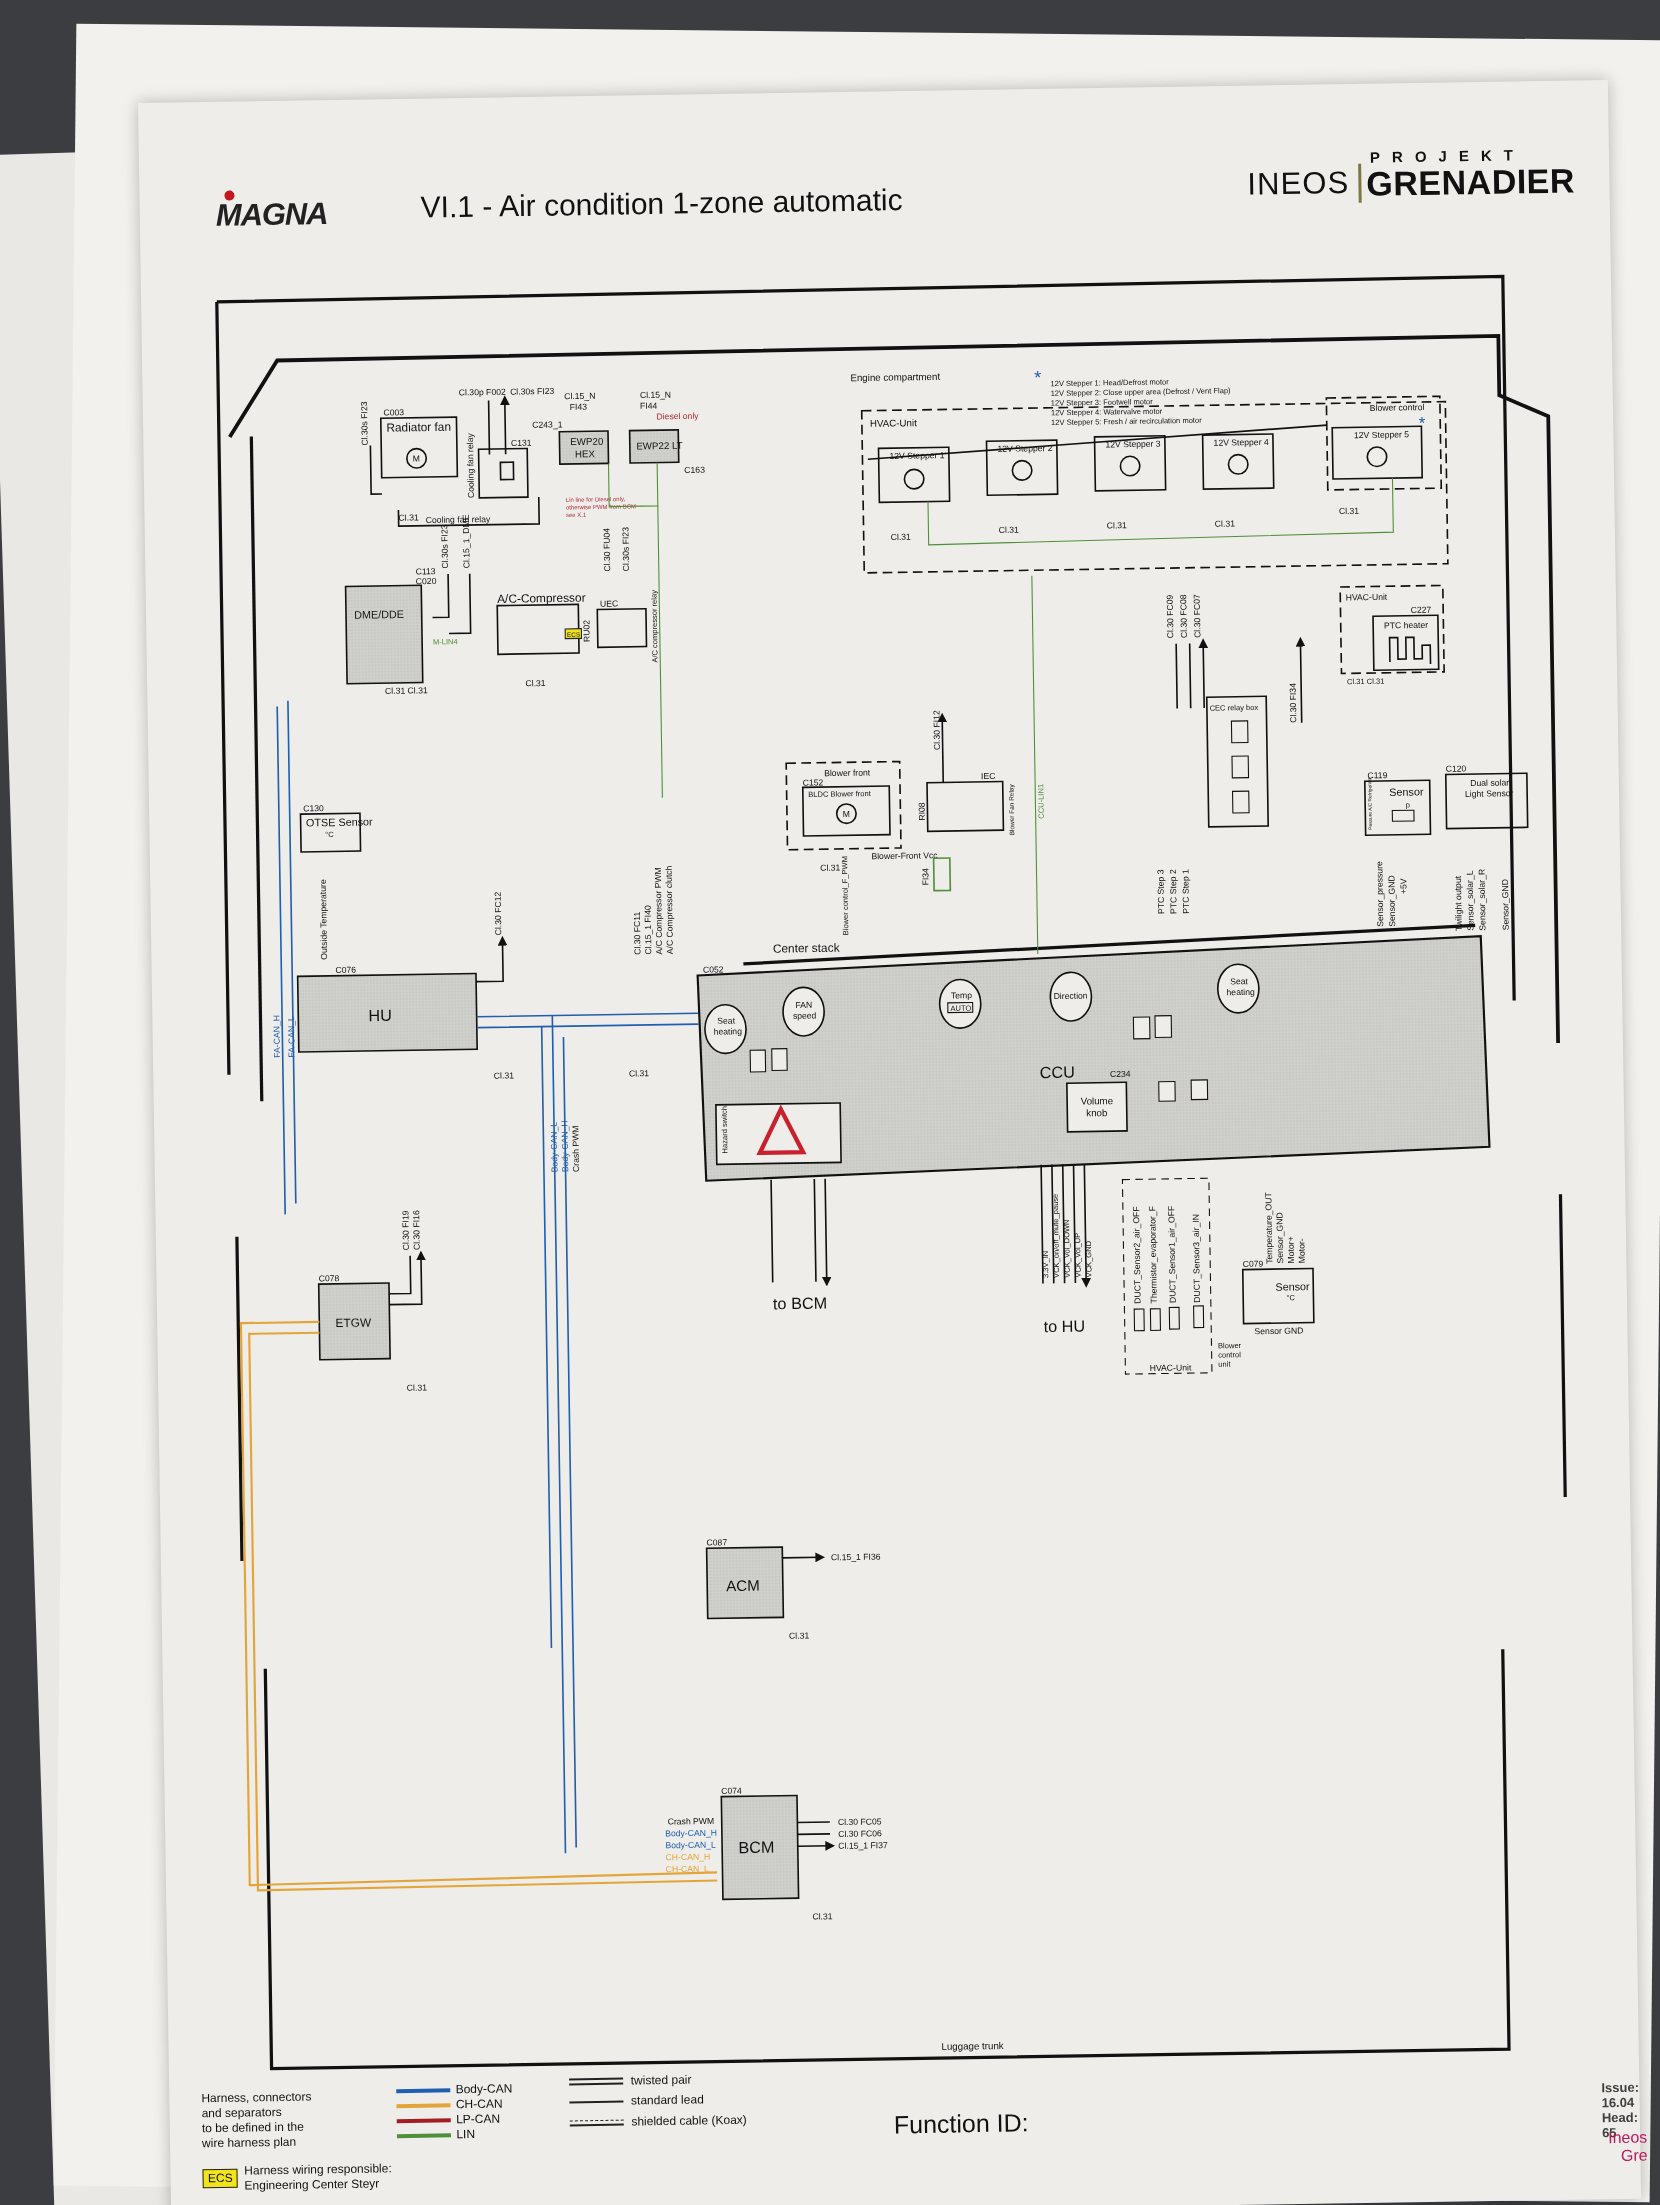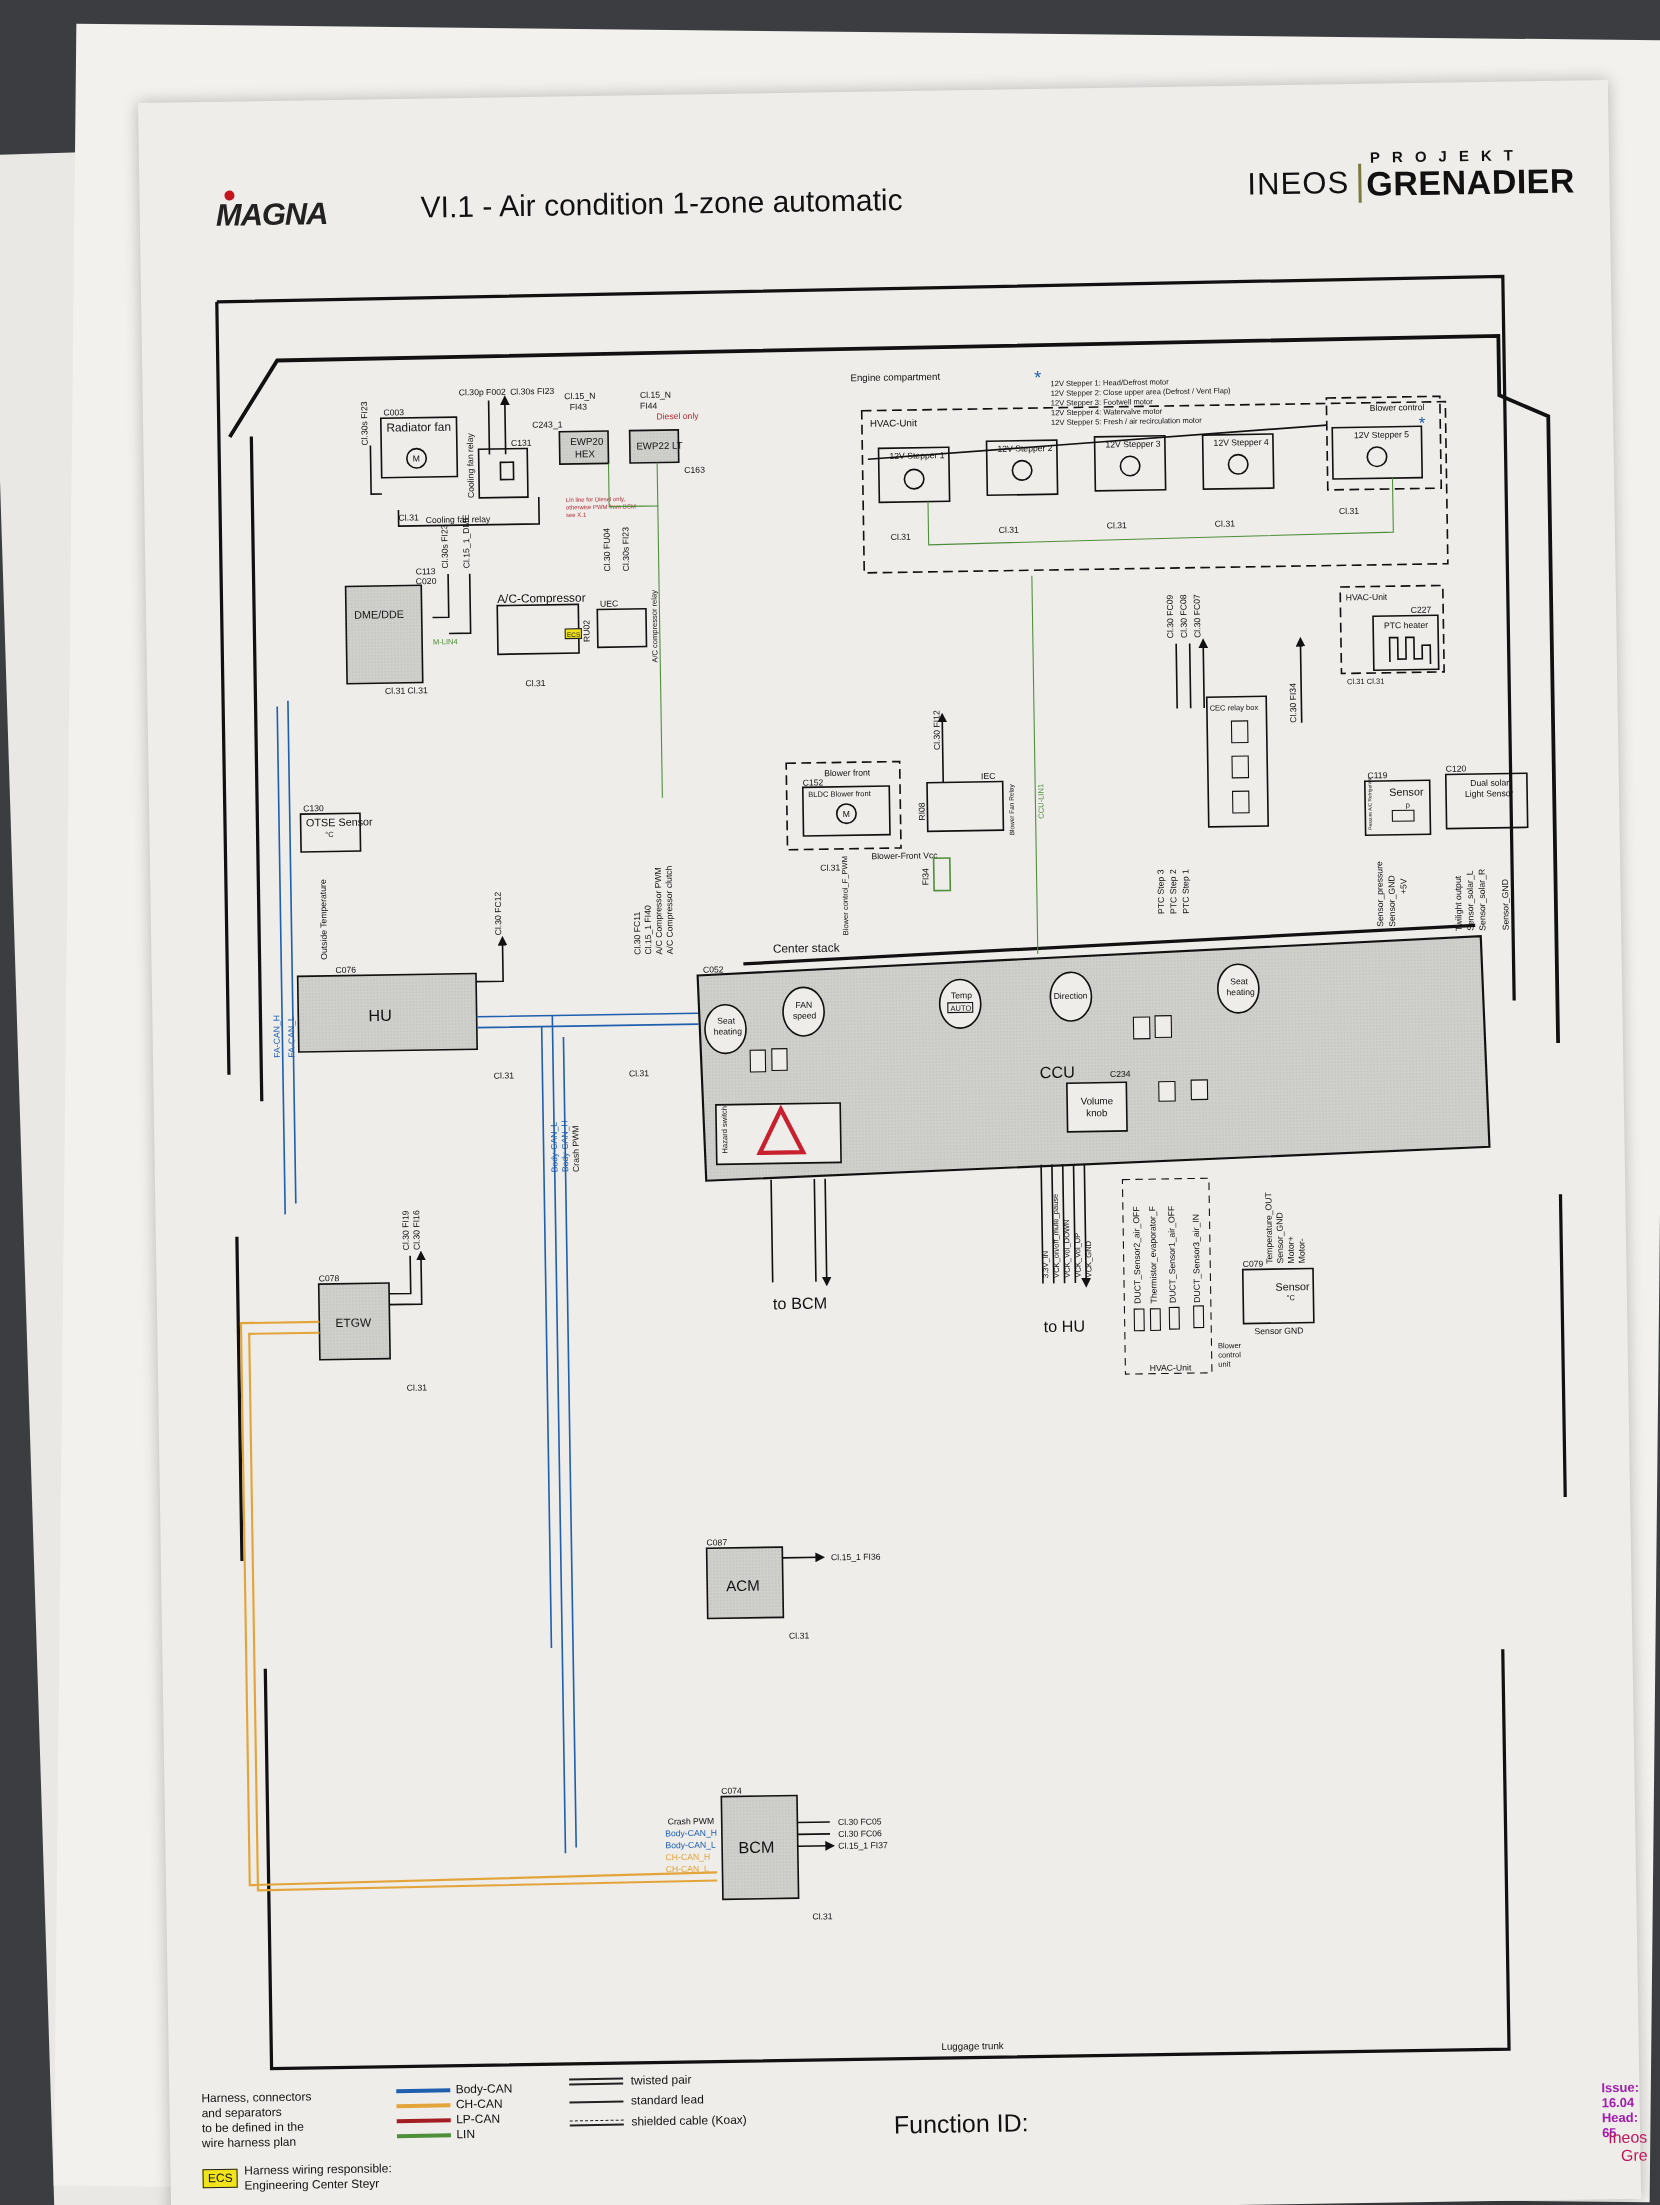--- a/index.html
+++ b/index.html
@@ -11,21 +11,21 @@
   .hdr-title{position:absolute;left:281px;top:92px;font-size:30px;color:#111;}
   .magna{position:absolute;left:76px;top:96px;font-size:31px;font-weight:bold;font-style:italic;color:#222;letter-spacing:-1.1px;}
   .magna-dot{position:absolute;left:85px;top:89px;width:9.7px;height:9.7px;border-radius:50%;background:#c4161c;}
   .ineos{position:absolute;left:1108px;top:81px;font-size:31px;color:#111;letter-spacing:1.1px;}
   .ineos-bar{position:absolute;left:1219px;top:80px;width:2.7px;height:39px;background:#7a7a40;}
   .projekt{position:absolute;left:1231px;top:65px;font-size:15px;letter-spacing:12px;font-weight:bold;}
   .grenadier{position:absolute;left:1227px;top:81px;font-size:34px;font-weight:bold;letter-spacing:0.5px;}
   .legend-block{position:absolute;font-size:12px;line-height:15px;}
   .ecs-badge{display:inline-block;background:#f1e41c;border:1.6px solid #222;padding:1.1px 4.3px;font-size:12px;}
   .func{position:absolute;left:724px;top:2019px;font-size:25px;}
-  .issue{position:absolute;left:1432px;top:2000px;font-size:13px;font-weight:bold;color:#a21caf;line-height:15px;}
+  .issue{position:absolute;left:1432px;top:2000px;font-size:13px;font-weight:bold;color:#404040;line-height:15px;}
   .ineos-red{position:absolute;left:1438px;top:2049px;font-size:16px;color:#be185d;text-align:right;}
 </style>
 </head>
 <body>
 
 <div class="sheet-back" style="left:21.6px;top:130px;width:1567px;height:2076px;transform:rotate(-1.8deg);"></div>
 <div class="sheet-back" style="left:65px;top:32px;width:1596px;height:2162px;background:#f2f1ee;transform:rotate(0.6deg);"></div>
 
 <div class="sheet">
 

